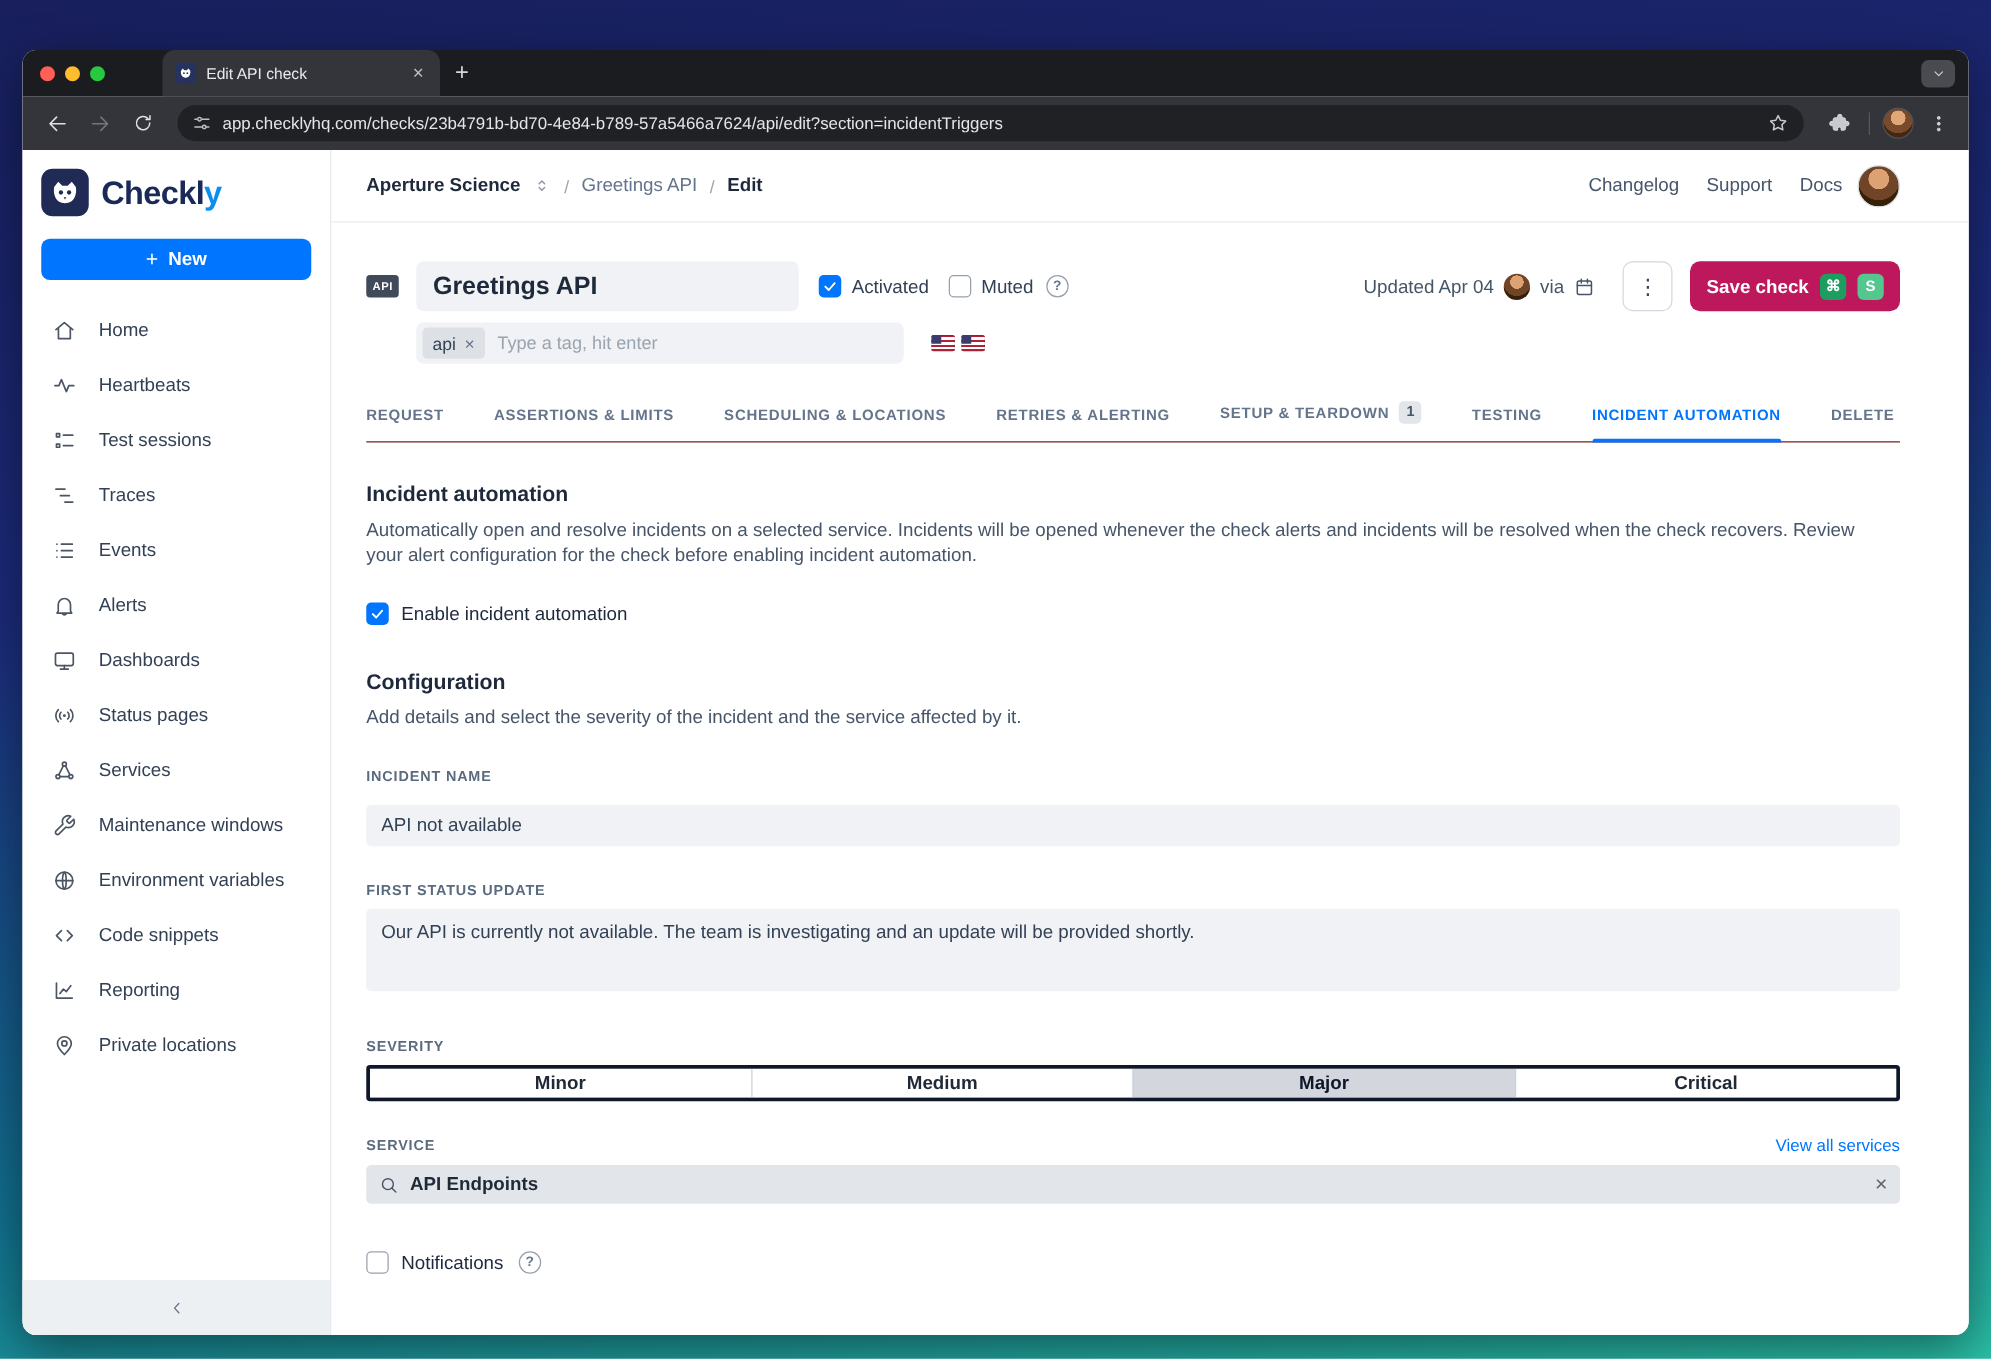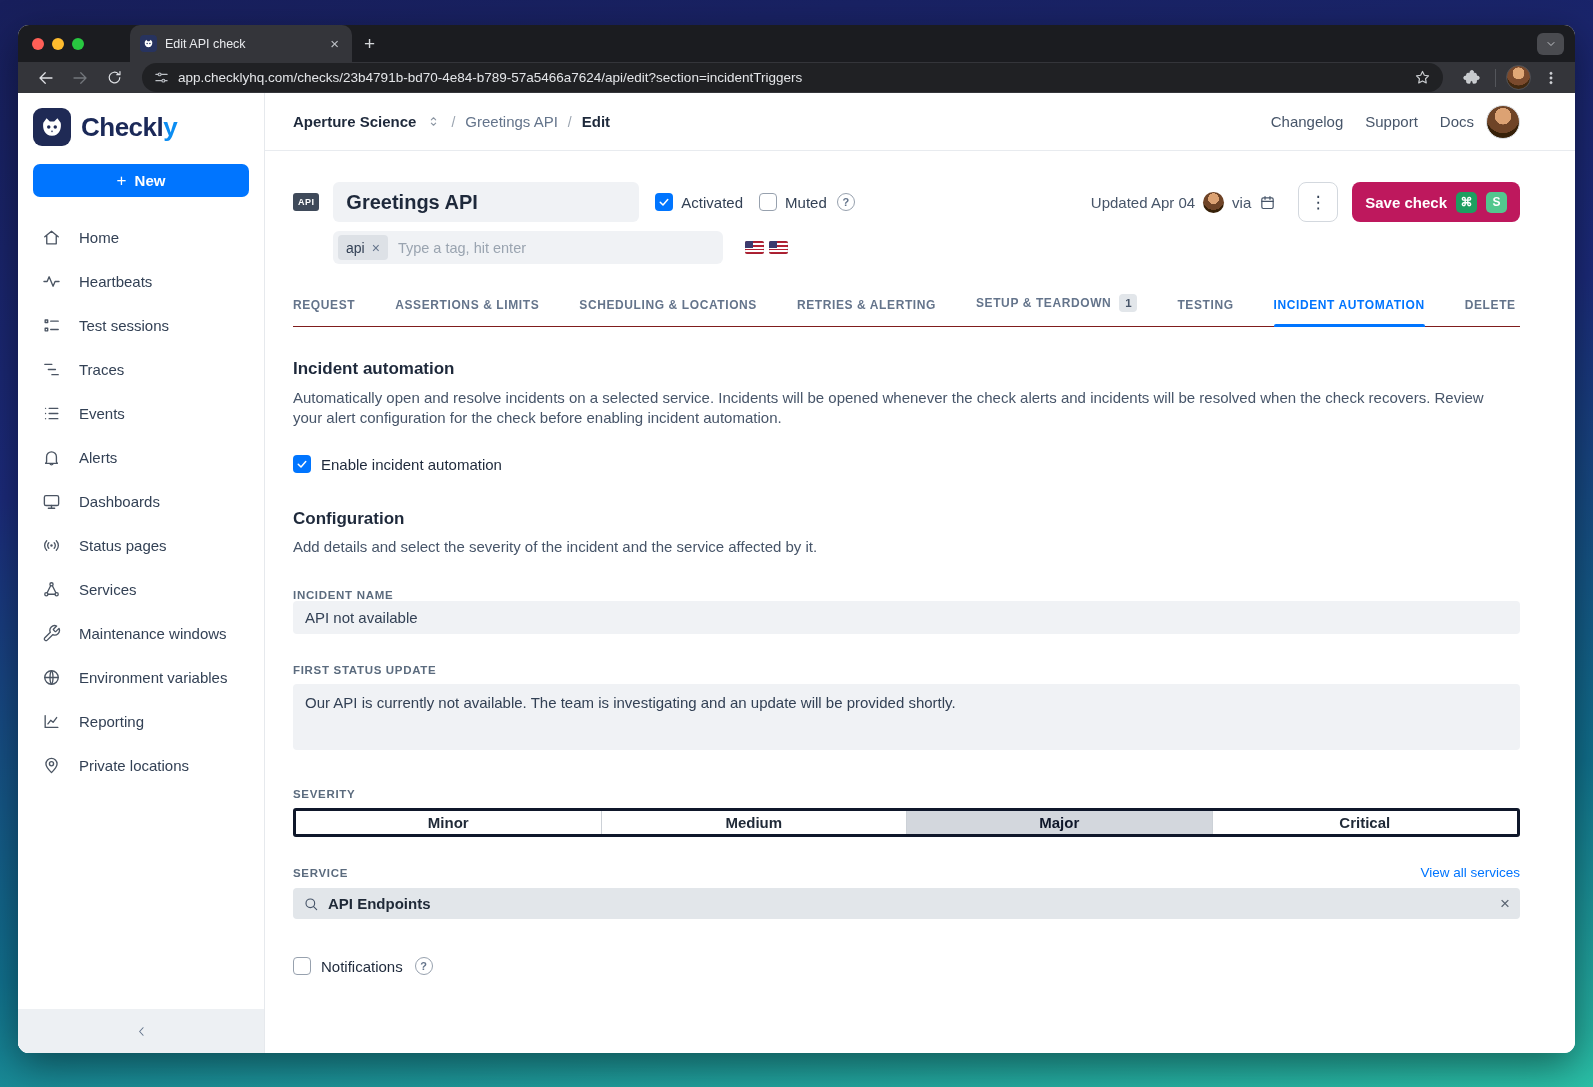--- a/index.html
+++ b/index.html
@@ -3,40 +3,40 @@
 <meta charset="utf-8">
 <style>
   * { margin:0; padding:0; box-sizing:border-box; }
   html,body { width:1593px; height:1087px; }
   body {
     font-family:"Liberation Sans", sans-serif;
     background:linear-gradient(172deg,#181f5c 0%,#1c2b7c 38%,#11728f 75%,#2abfa6 100%);
     position:relative; overflow:hidden;
   }
   .window {
-    position:absolute; left:18px; top:25px; width:1557px; height:1028px;
+    position:absolute; left:18px; top:40px; width:1557px; height:1028px;
     border-radius:11px; overflow:hidden; background:#fff;
     display:flex; flex-direction:column; box-shadow:0 12px 40px rgba(0,0,0,.45);
   }
   
   .tabstrip { height:37px; background:#1b1c20; display:flex; align-items:center; flex:none; }
   .traffic { display:flex; gap:8px; padding:0 16px 0 14px; }
   .light { width:12px; height:12px; border-radius:50%; }
   .light.red{background:#ff5f57}.light.yellow{background:#febc2e}.light.green{background:#28c840}
   .tab {
     margin-left:30px; width:222px; height:37px; background:#34353a;
     border-radius:10px 10px 0 0; display:flex; align-items:center; gap:8px; padding:0 10px;
   }
   .favicon { width:17px; height:17px; border-radius:4px; background:#27335f; display:flex; align-items:center; justify-content:center; flex:none; }
   .tab-title { color:#e8eaed; font-size:12.5px; flex:1; white-space:nowrap; overflow:hidden; }
   .tab-close { color:#bdc1c6; font-size:15px; line-height:1; cursor:default; padding:1px 3px; border-radius:50%; }
   .newtab { color:#d5d7da; font-size:19px; margin-left:12px; line-height:1; }
   .strip-spacer{flex:1}
   .tabsearch { width:27px; height:22px; margin-right:11px; border-radius:6px; background:#4a4b50; display:flex; align-items:center; justify-content:center; }
-  .toolbar { height:31px; background:#34353a; display:flex; align-items:center; padding:0 10px 0 14px; gap:6px; flex:none; }
+  .toolbar { height:43px; background:#34353a; display:flex; align-items:center; padding:0 10px 0 14px; gap:6px; flex:none; }
   .nav-ic { width:28px; height:28px; display:flex; align-items:center; justify-content:center; border-radius:50%; }
   .nav-ic svg{ stroke:#dfe1e5; }
   .nav-ic.dim svg{ stroke:#73777c; }
   .urlbar {
     flex:1; height:29px; background:#202124; border-radius:15px; margin:0 8px;
     display:flex; align-items:center; padding:0 12px; gap:9px;
   }
   .url-text { color:#e3e5e8; font-size:13.5px; flex:1; white-space:nowrap; overflow:hidden; }
   .chrome-sep { width:1px; height:18px; background:#54565b; margin:0 4px; }
   .chrome-avatar { width:25px; height:25px; border-radius:50%; flex:none;
@@ -121,21 +121,21 @@
   .tabitem.active::after { content:""; position:absolute; left:0; right:0; bottom:-1px; height:3px; background:#0075ff; border-radius:2px 2px 0 0; }
   .tab-badge { background:#e2e6ea; color:#475569; font-size:11.5px; font-weight:700; border-radius:4px;
     width:18px; height:18px; display:flex; align-items:center; justify-content:center; letter-spacing:0; }
   
   .section-title { margin-top:32px; font-size:17px; font-weight:700; color:#1e293b; }
   .section-desc { margin-top:9px; font-size:15px; line-height:20px; color:#475569; max-width:1215px; }
   .enable-row { margin-top:27px; display:flex; align-items:center; gap:10px; cursor:pointer; }
   .enable-label { font-size:15px; color:#1e293b; }
   .config-title { margin-top:36px; font-size:17px; font-weight:700; color:#1e293b; }
   .field-label { margin-top:32px; font-size:11.5px; font-weight:700; letter-spacing:.06em; color:#5b6b7e; }
-  .text-input { margin-top:0; width:100%; height:33px; background:#f0f2f5; border:none; border-radius:4px;
+  .text-input { margin-top:16px; width:100%; height:33px; background:#f0f2f5; border:none; border-radius:4px;
     font-family:inherit; font-size:15px; color:#334155; padding:0 12px; }
   .textarea { margin-top:8px; width:100%; height:66px; background:#f0f2f5; border:none; border-radius:4px;
     font-family:inherit; font-size:15px; color:#334155; padding:9px 12px; resize:none; line-height:20px; }
   .segmented { margin-top:8px; display:flex; border:3px solid #0f172a; border-radius:3px; overflow:hidden; height:29px; }
   .segment { flex:1; display:flex; align-items:center; justify-content:center; font-size:15px; font-weight:600;
     color:#1f2937; background:#fff; cursor:pointer; border-left:1px solid #ccd1d7; }
   .segment:first-child { border-left:none; }
   .segment.selected { background:#d3d7dd; font-weight:700; color:#0f172a; }
   .service-label-row { margin-top:28px; display:flex; align-items:center; justify-content:space-between; }
   .view-all { font-size:13.5px; color:#0075ff; cursor:pointer; }
@@ -304,20 +304,26 @@
               <path d="M14.7 6.3a1 1 0 0 0 0 1.4l1.6 1.6a1 1 0 0 0 1.4 0l3.77-3.77a6 6 0 0 1-7.94 7.94l-6.91 6.91a2.12 2.12 0 0 1-3-3l6.91-6.91a6 6 0 0 1 7.94-7.94l-3.76 3.76z"></path>
             </svg>
           <span class="nav-label">Maintenance windows</span>
         </div>
         <div class="nav-item">
           <svg viewBox="0 0 24 24">
               <circle cx="12" cy="12" r="8.5"></circle>
               <path d="M3.5 12h17M12 3.5c2.5 2.3 2.5 14.7 0 17-2.5-2.3-2.5-14.7 0-17z"></path>
             </svg>
           <span class="nav-label">Environment variables</span>
+        </div>
+        <div class="nav-item">
+          <svg viewBox="0 0 24 24">
+              <path d="M9 7l-5 5 5 5M15 7l5 5-5 5"></path>
+            </svg>
+          <span class="nav-label">Code snippets</span>
         </div>
         <div class="nav-item">
           <svg viewBox="0 0 24 24">
               <path d="M4 4.5v15h16M7.5 15l3.5-4.5 3 2.5 4.5-6"></path>
             </svg>
           <span class="nav-label">Reporting</span>
         </div>
         <div class="nav-item">
           <svg viewBox="0 0 24 24">
               <path d="M12 21c-4.5-4.7-7-7.8-7-11a7 7 0 0 1 14 0c0 3.2-2.5 6.3-7 11z"></path>

